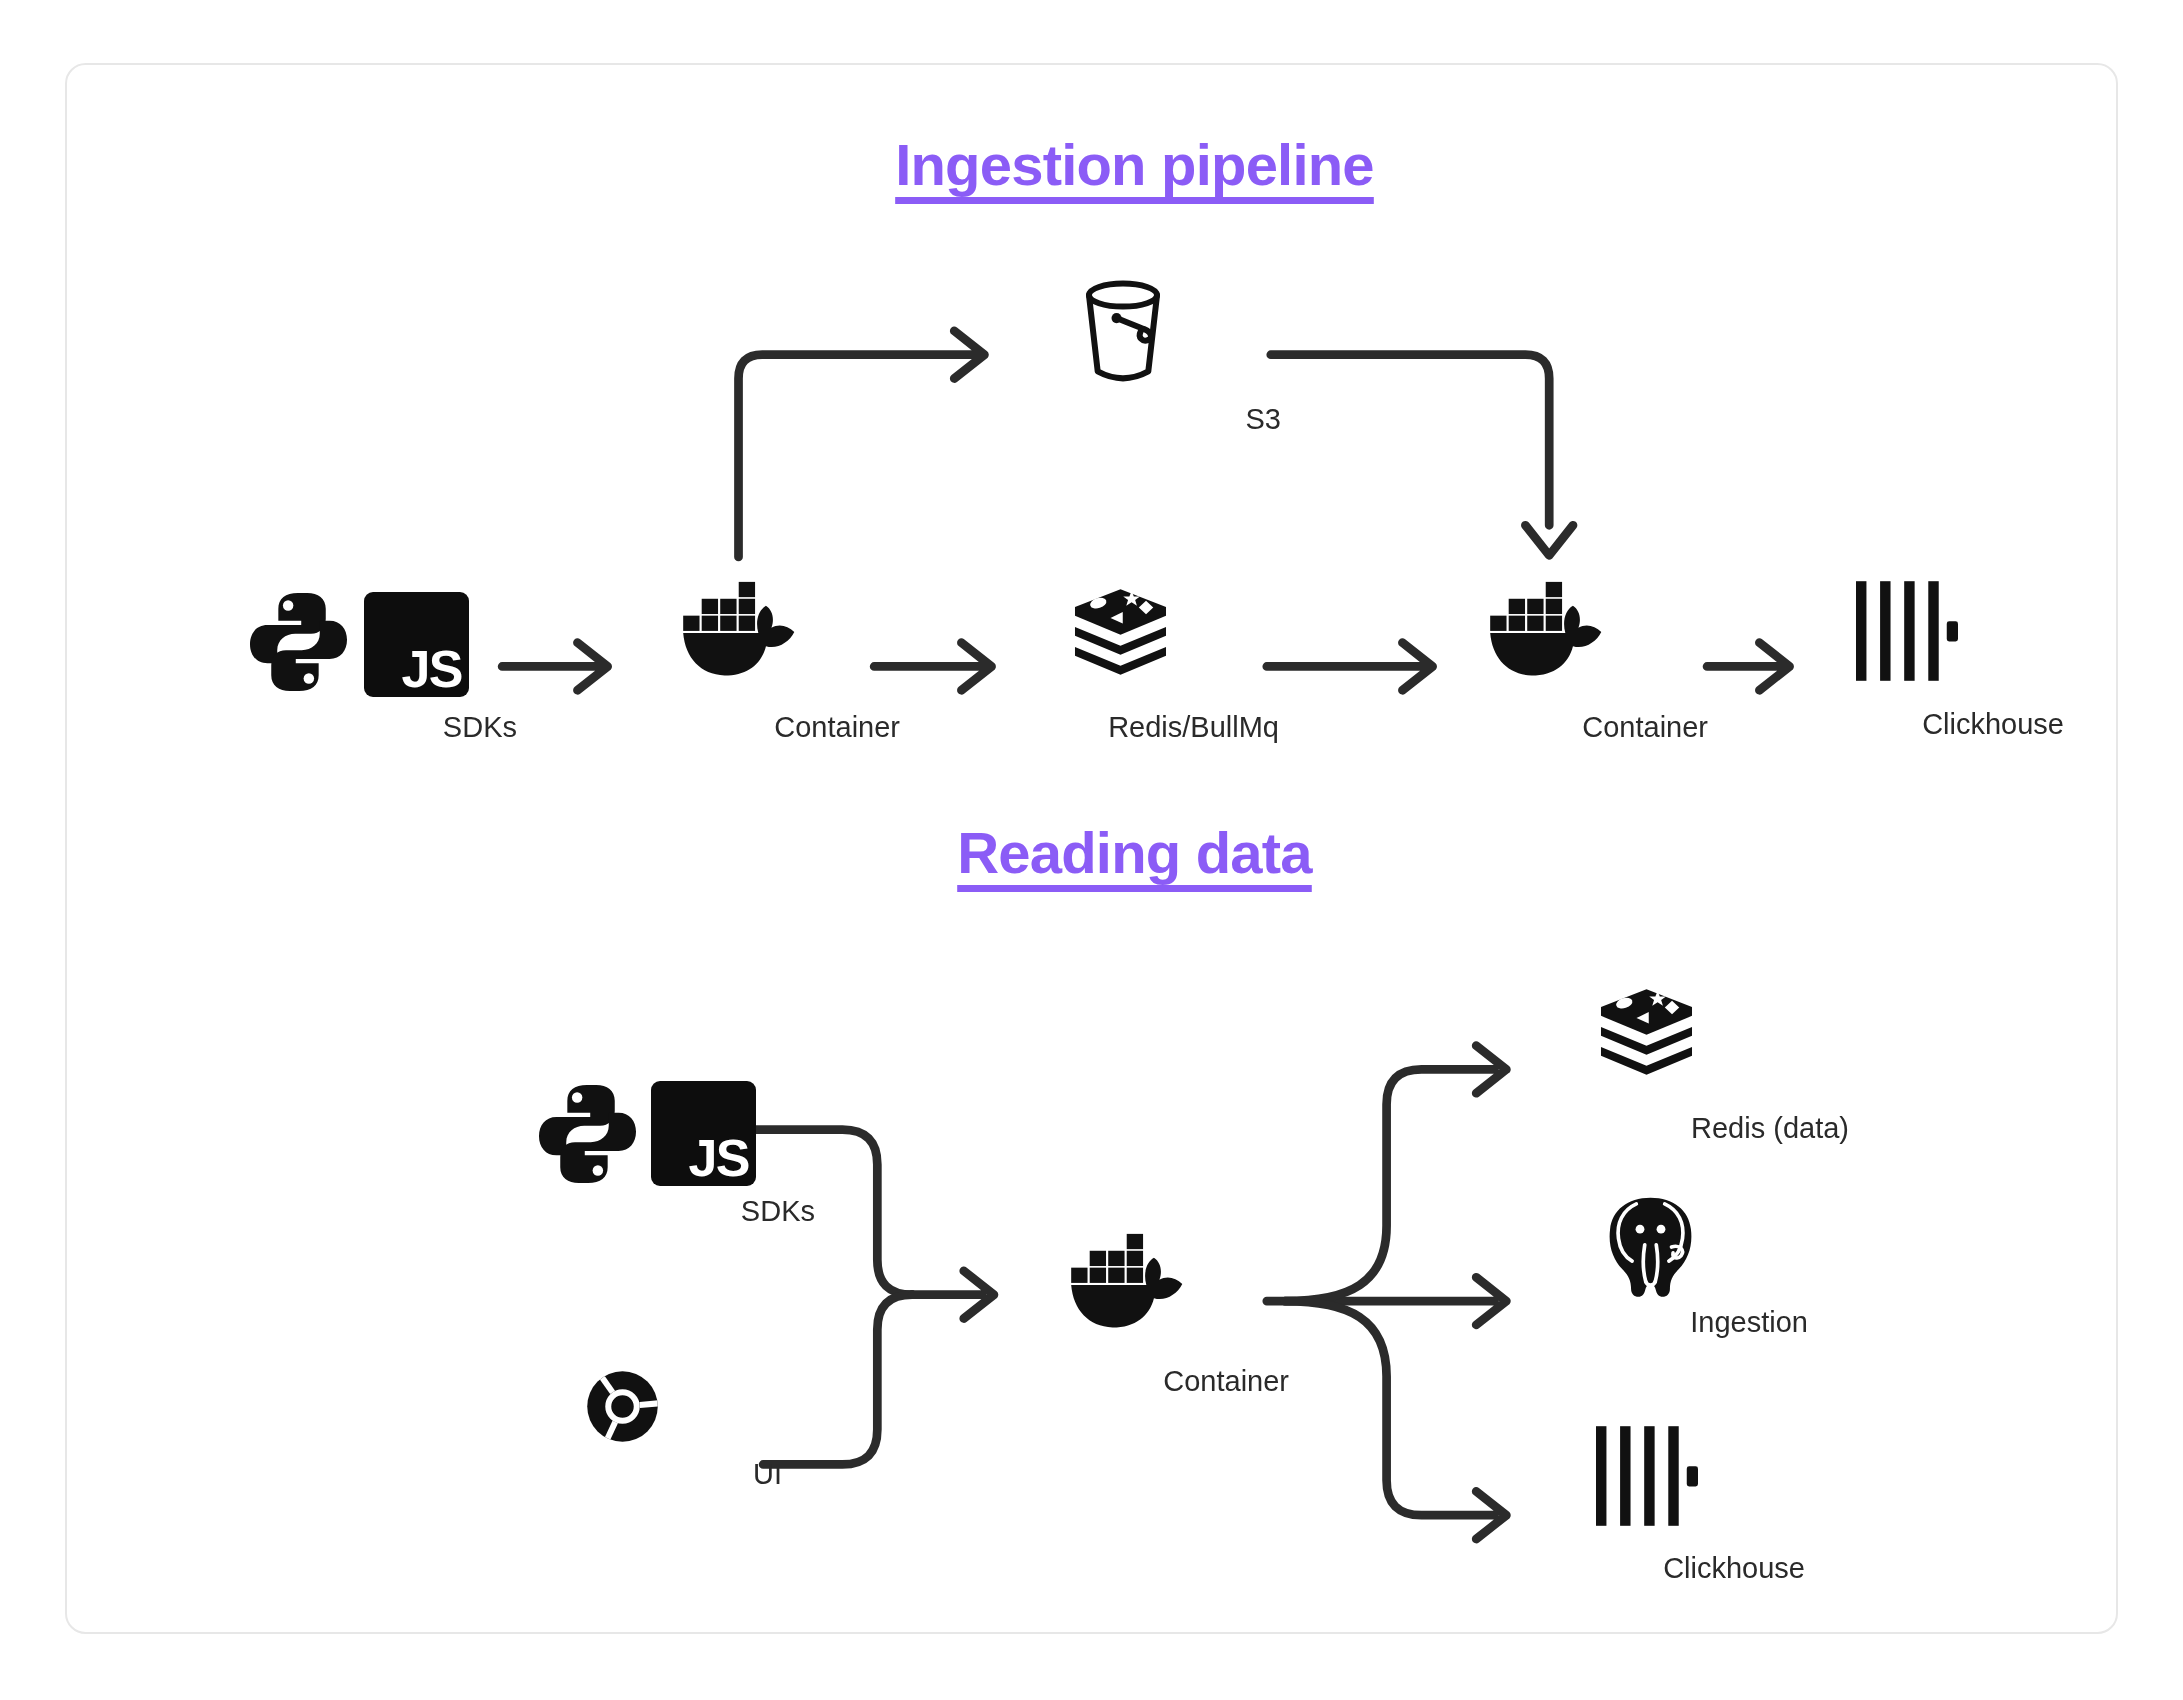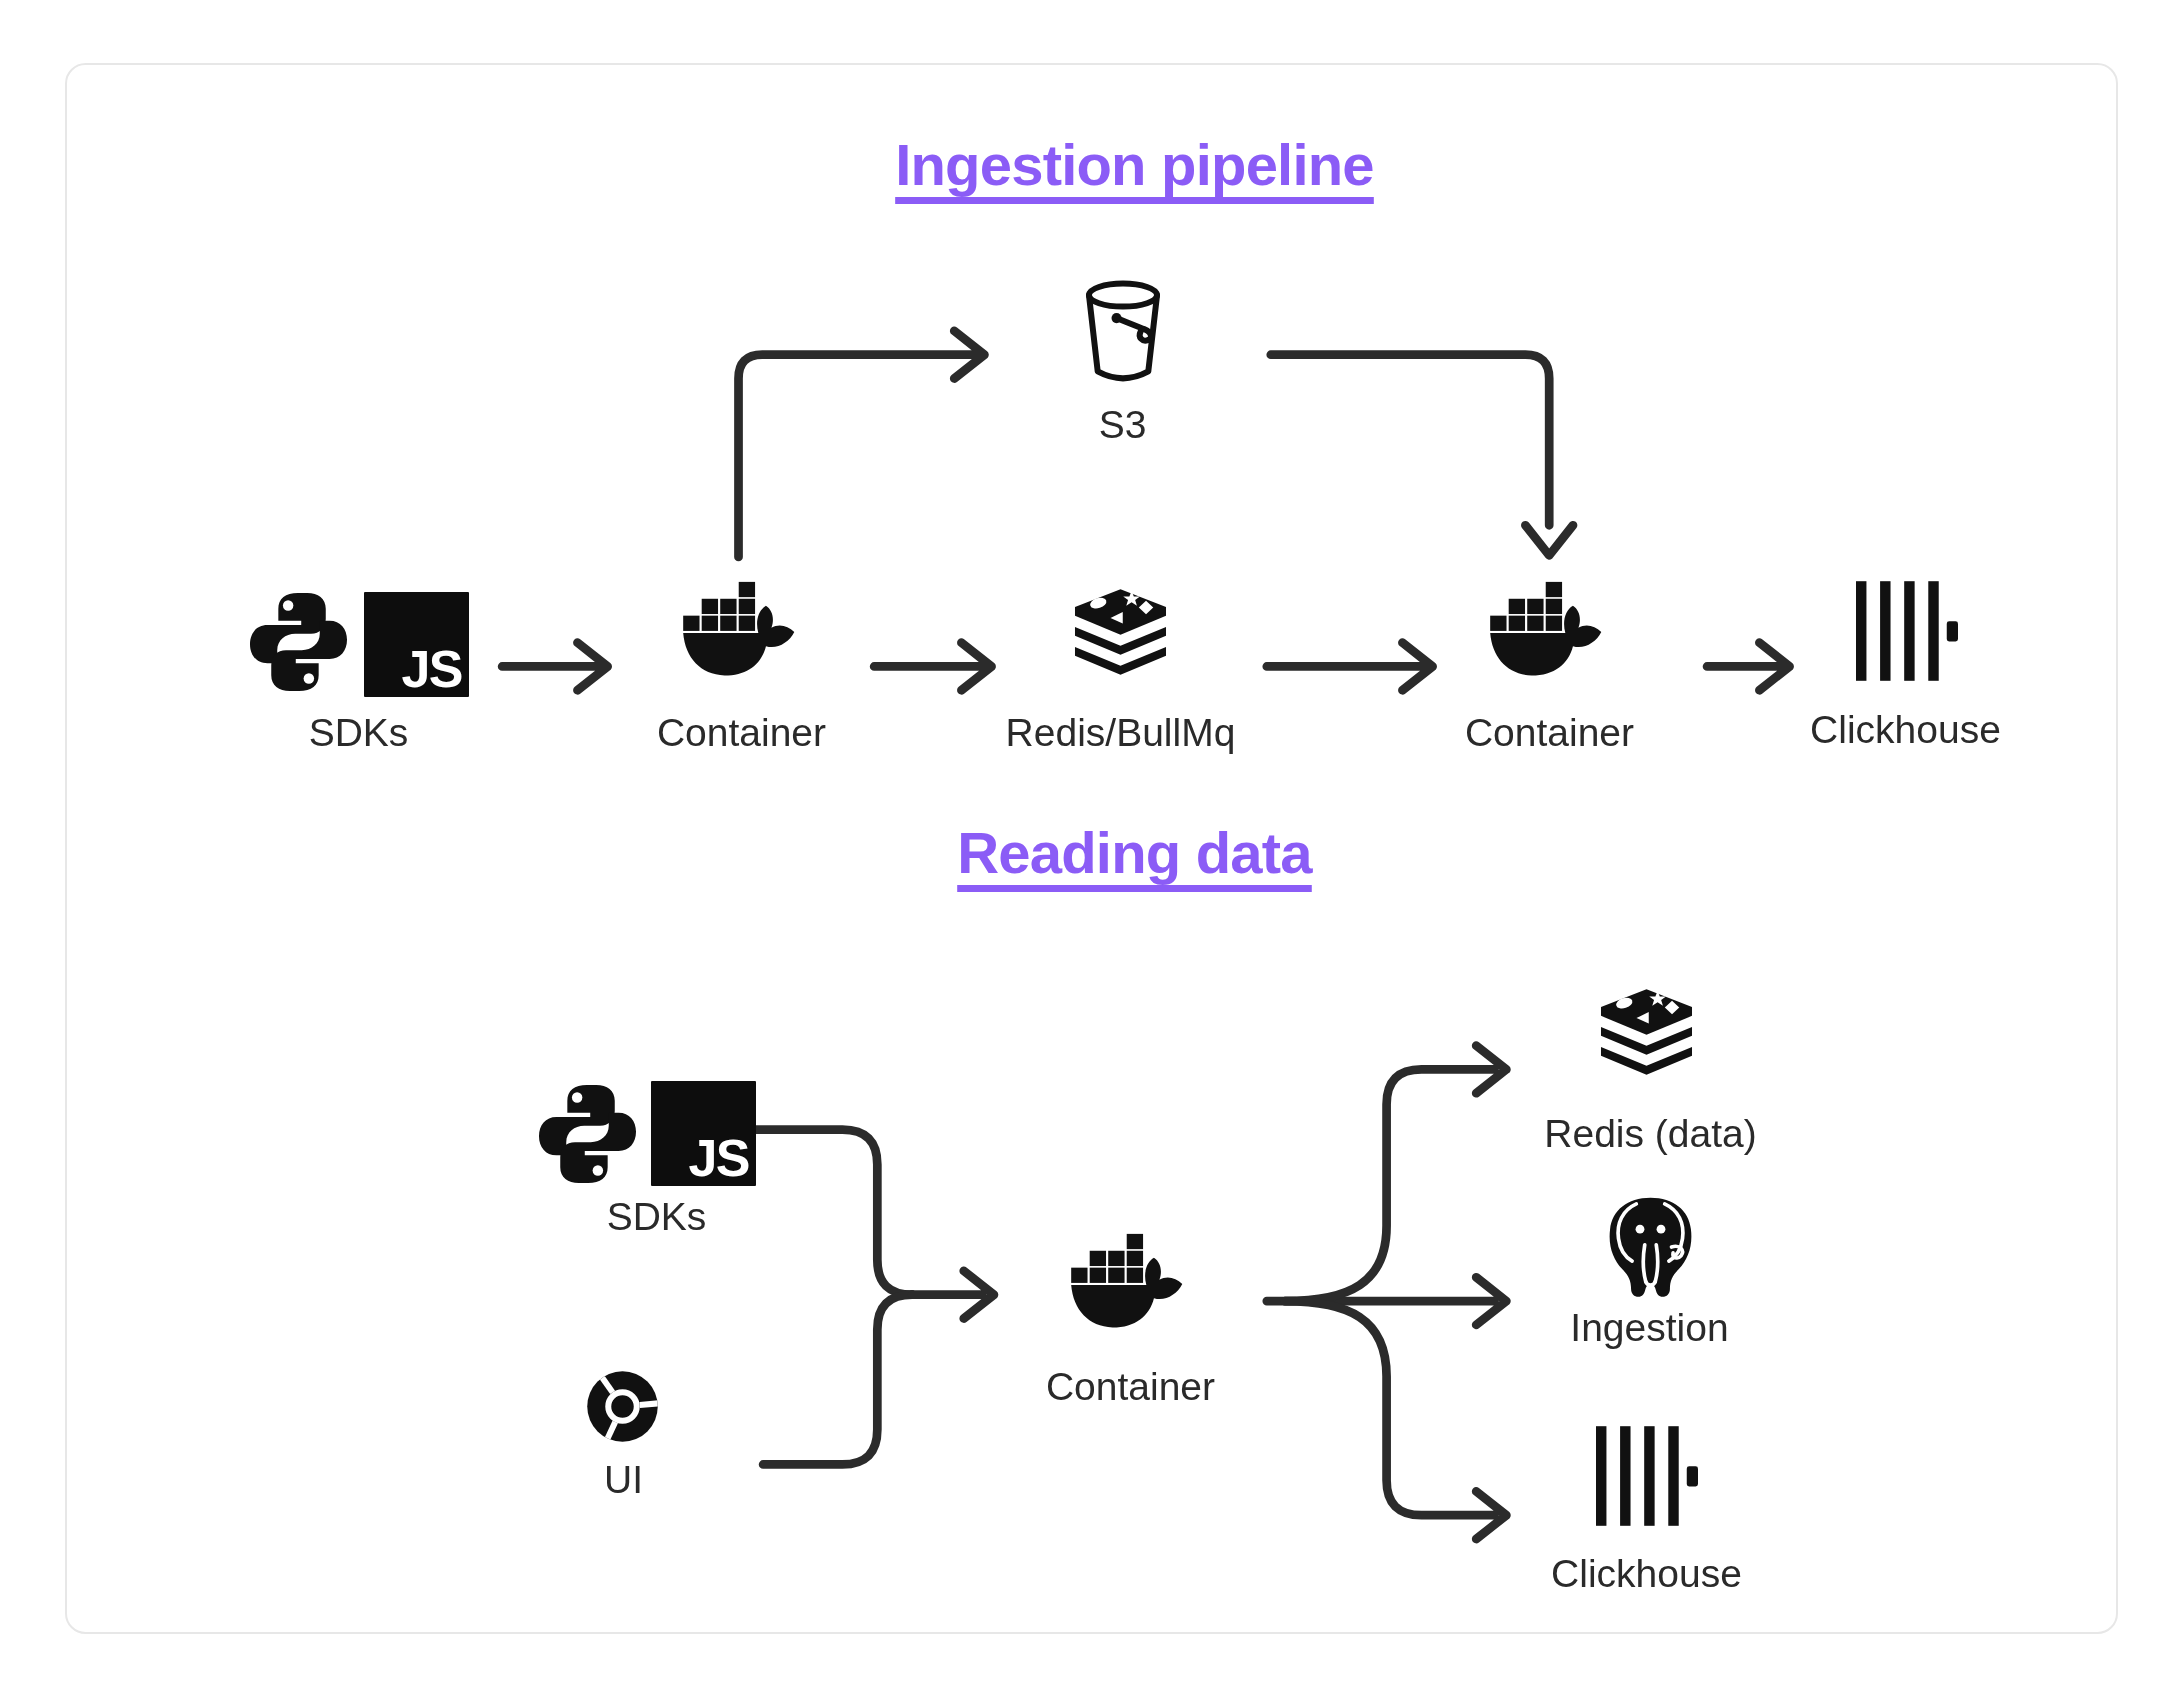--- a/index.html
+++ b/index.html
@@ -18,28 +18,28 @@
     background:#ffffff;border:2.4px solid var(--card-border);border-radius:20.6px;
     box-sizing:border-box;
   }
   .abs{position:absolute;}
   .title{
     position:absolute;left:341px;width:1587px;text-align:center;
     font-size:58px;font-weight:700;color:#8b5cf6;letter-spacing:-0.8px;
     text-decoration:underline;text-decoration-thickness:7.1px;text-underline-offset:12px;
   }
   .node-label{
-    position:absolute;width:317px;text-align:center;
-    font-size:39px;color:var(--label);line-height:1.15;
+    position:absolute;width:317px;text-align:right;
+    font-size:29px;color:var(--label);line-height:1.15;
   }
   .wires{position:absolute;left:0;top:0;}
   .wires path{stroke:var(--arrow);stroke-width:11;fill:none;stroke-linecap:round;stroke-linejoin:round;}
   .icon svg{display:block;width:100%;height:100%;}
   .js-badge{
-    position:absolute;background:#0d0d0d;border-radius:1px;text-decoration:underline;
+    position:absolute;background:#0d0d0d;border-radius:9px;text-decoration:underline;
   }
   .js-badge span{
     position:absolute;right:7.1px;bottom:1.6px;color:#ffffff;
     font-size:52px;font-weight:700;letter-spacing:-1.6px;line-height:1;
   }
 </style>
 </head>
 <body>
 
 <div class="stage">

